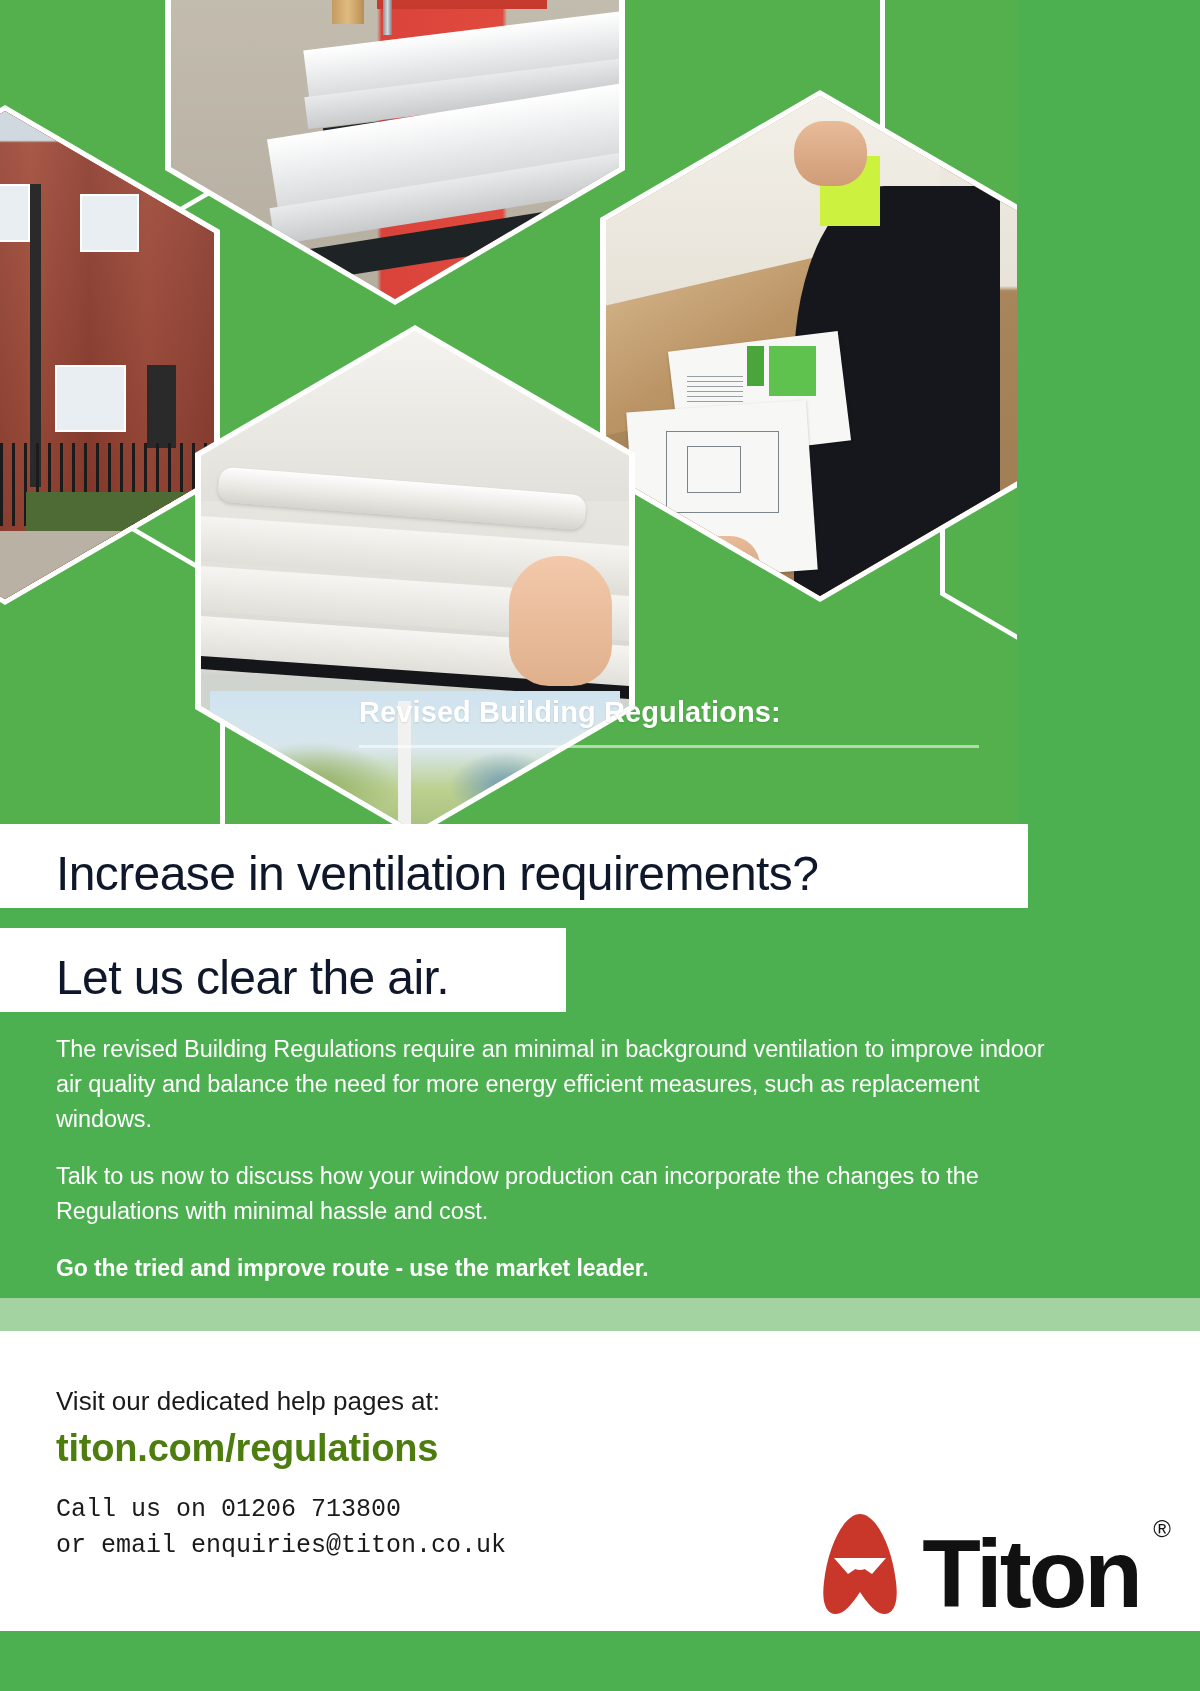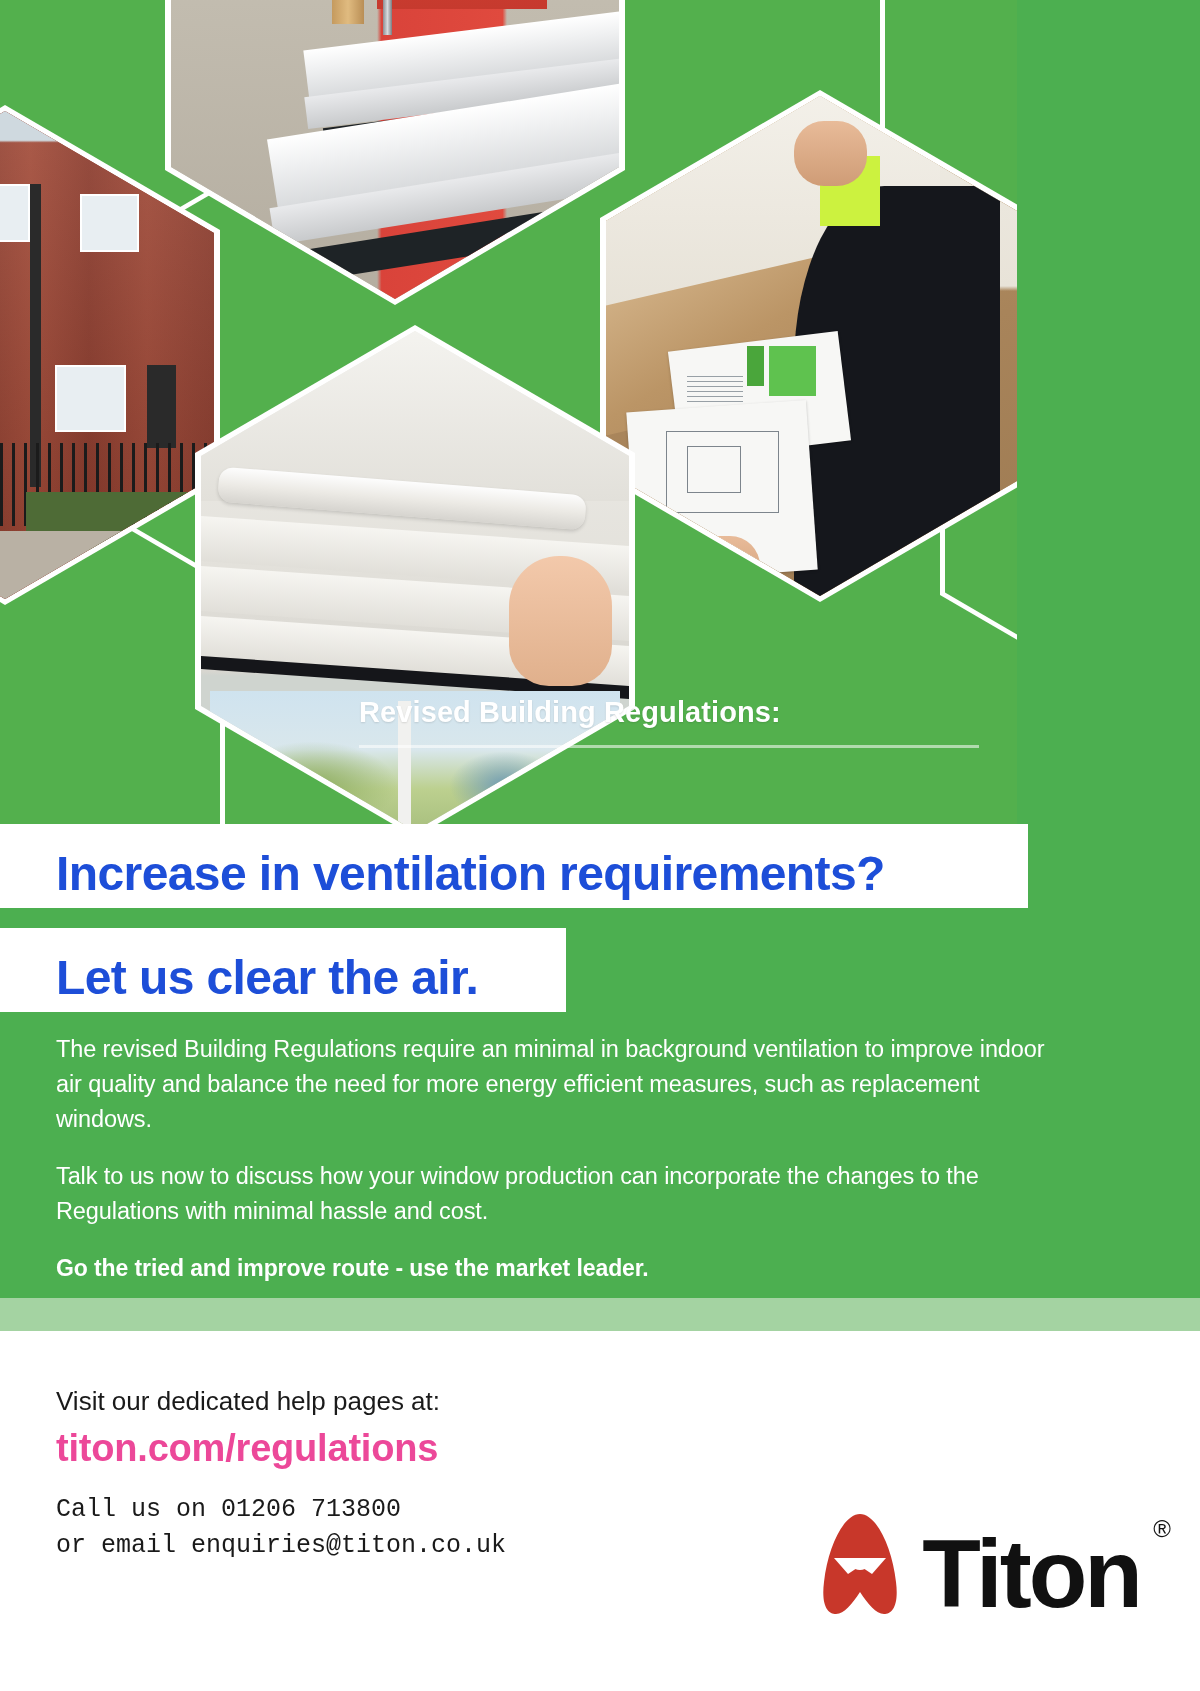--- a/index.html
+++ b/index.html
@@ -166,23 +166,23 @@
     padding-left: 56px;
     box-sizing: border-box;
   }
   .band2 {
     left: 0; top: 928px;
     width: 566px; height: 84px;
     padding-left: 56px;
     box-sizing: border-box;
   }
   .headline {
-    color: #1d4ed8;
+    color: #0f172a;
     font-size: 48px;
-    font-weight: bold;
+    font-weight: normal;
     letter-spacing: -0.6px;
     white-space: nowrap;
     font-stretch: condensed;
     margin-top: 15px;
   }
 
   
   .body-copy {
     position: absolute;
     left: 56px;
@@ -214,36 +214,36 @@
   .bar-light {
     position: absolute;
     left: 0; top: 1298px;
     width: 1200px; height: 33px;
     background: #A4D3A2;
     z-index: 2;
   }
   .footer {
     position: absolute;
     left: 0; top: 1331px;
-    width: 1200px; height: 360px;
+    width: 1200px; height: 300px;
     background: #ffffff;
     z-index: 3;
   }
   .footer-left {
     position: absolute;
     left: 56px; top: 53px;
   }
   .visit-line {
     color: #1a1a1a;
     font-size: 26px;
     line-height: 34px;
     margin-bottom: 4px;
   }
   .url-line {
-    color: #ec4899;
+    color: #4d7c0f;
     font-size: 38px;
     font-weight: bold;
     letter-spacing: -0.2px;
     line-height: 52px;
     margin-bottom: 18px;
   }
   .contact-line {
     color: #1a1a1a;
     font-size: 25px;
     line-height: 36px;

